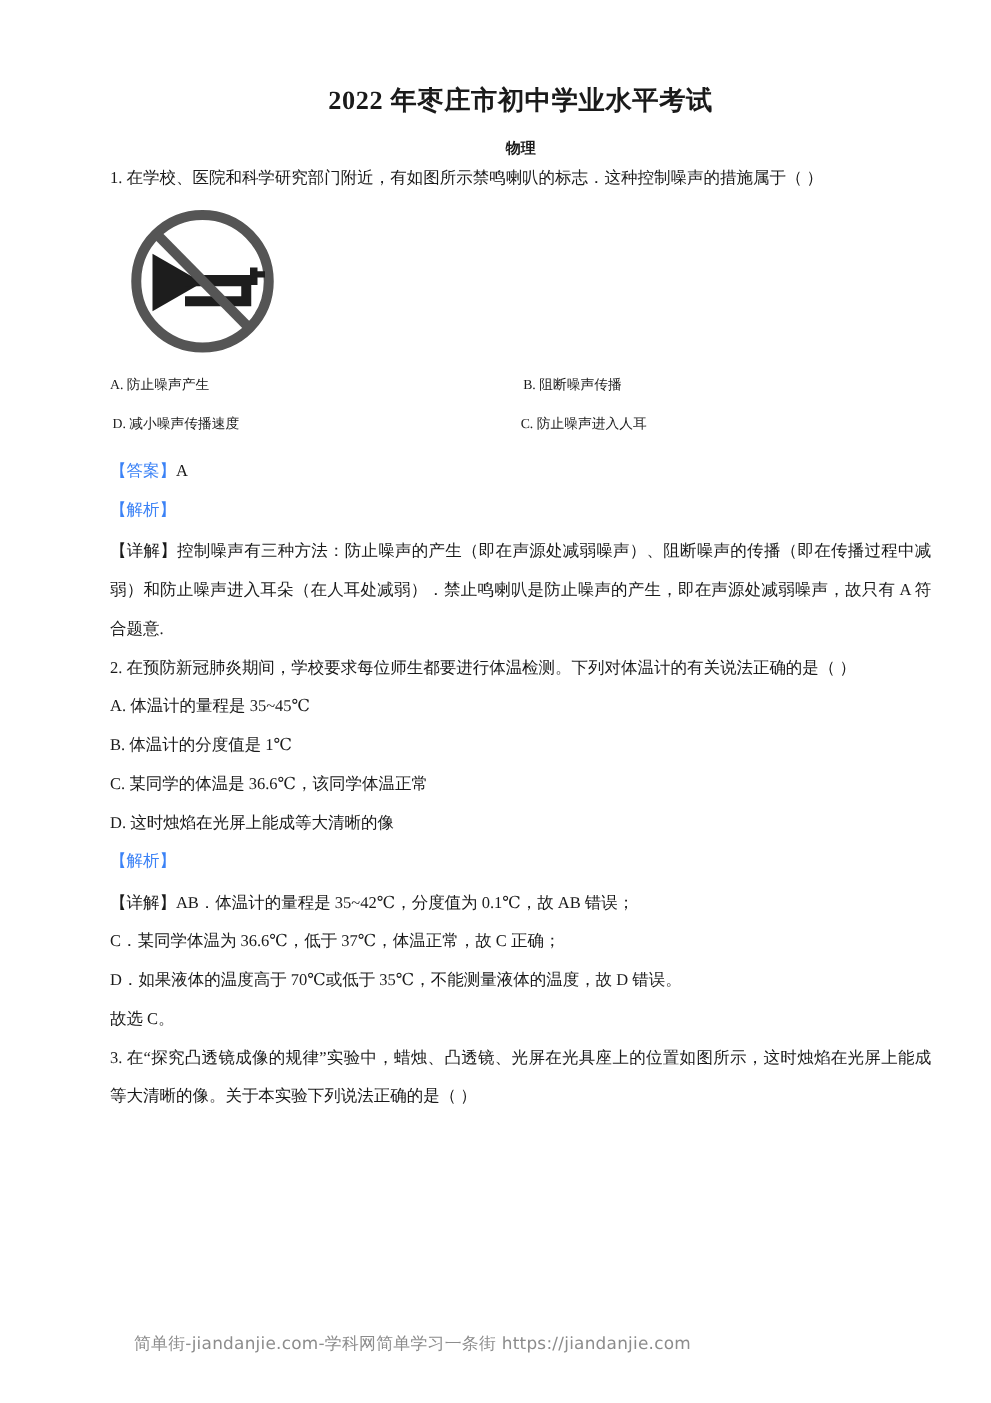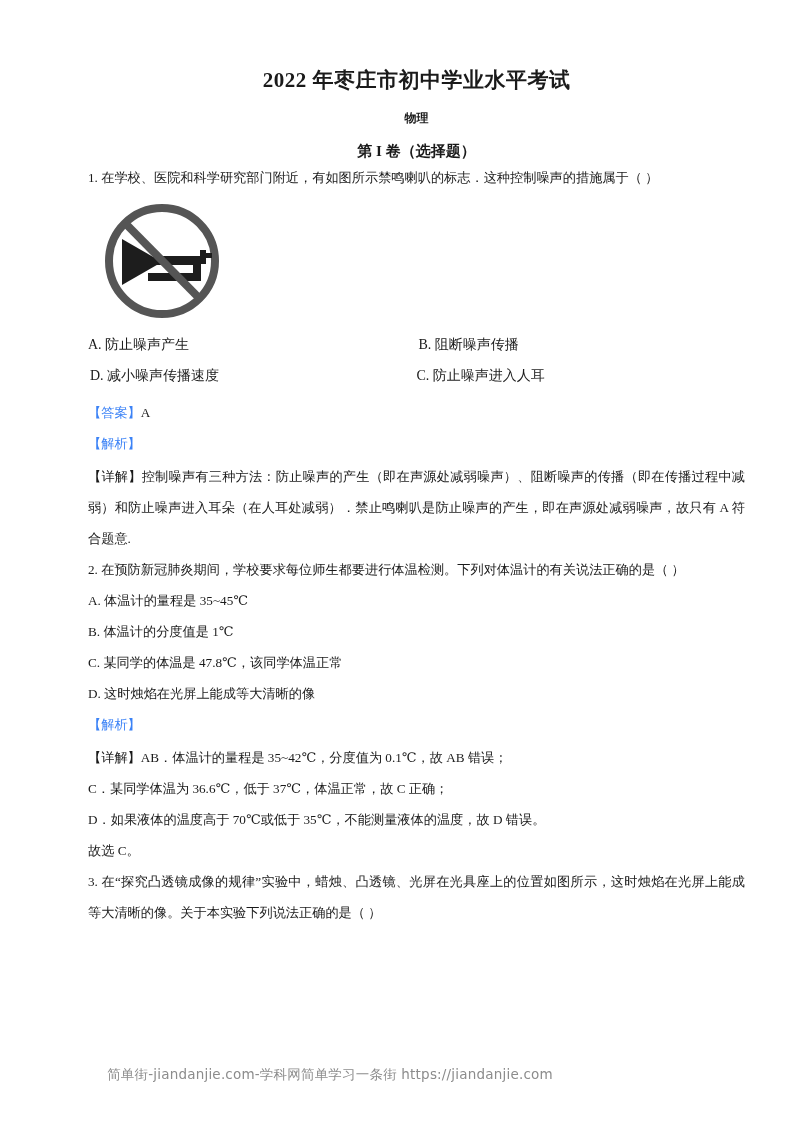--- a/index.html
+++ b/index.html
@@ -75,21 +75,21 @@
     line-height: 31px;
     margin: 0;
     text-align: justify;
     text-justify: inter-ideograph;
   }
 
   .opt-row {
     display: flex;
     width: 100%;
     line-height: 31px;
-    font-size: 14px;
+    font-size: 11px;
   }
   .opt-col {
     width: 50%;
     box-sizing: border-box;
   }
   .opt-col.second { padding-left: 2px; }
 
   .blue { color: #3b82f6; }
 
   .spacer-2 { height: 2px; }
@@ -120,21 +120,20 @@
 </style>
 </head>
 <body>
 
 <div class="page">
 
   <div class="content">
 
     <h1 class="doc-title">2022 年枣庄市初中学业水平考试</h1>
     <h2 class="doc-subject">物理</h2>
-    <h3 class="section-title">第 I 卷（选择题）</h3>
 
     <div>
       <p class="justify-block">1. 在学校、医院和科学研究部门附近，有如图所示禁鸣喇叭的标志．这种控制噪声的措施属于（      ）</p>
 
       <div class="figure-wrap">
         <svg class="no-horn" width="126" height="122" viewBox="0 0 126 122">
 
           <circle cx="62" cy="60" r="53" fill="none" stroke="#555555" stroke-width="8"></circle>
 
           <g>
@@ -169,21 +168,21 @@
       <div class="spacer-2"></div>
 
       <p class="justify-block"><span>【详解】</span><span>控制噪声有三种方法：防止噪声的产生（即在声源处减弱噪声）、阻断噪声的传播（即在传播过程中减弱）和防止噪声进入耳朵（在人耳处减弱）．禁止鸣喇叭是防止噪声的产生，即在声源处减弱噪声，故只有 A 符合题意.</span></p>
     </div>
 
     <div>
       <p class="justify-block">2. 在预防新冠肺炎期间，学校要求每位师生都要进行体温检测。下列对体温计的有关说法正确的是（      ）</p>
 
       <p class="opt-line">A. 体温计的量程是 35~45℃</p>
       <p class="opt-line">B. 体温计的分度值是 1℃</p>
-      <p class="opt-line">C. 某同学的体温是 47.8℃，该同学体温正常</p>
+      <p class="opt-line">C. 某同学的体温是 36.6℃，该同学体温正常</p>
       <p class="opt-line">D. 这时烛焰在光屏上能成等大清晰的像</p>
 
       <p class="ans-line blue">【解析】</p>
 
       <div class="spacer-2"></div>
 
       <p class="justify-block"><span>【详解】</span><span>AB．体温计的量程是 35~42℃，分度值为 0.1℃，故 AB 错误；</span></p>
       <p class="exp-line">C．某同学体温为 36.6℃，低于 37℃，体温正常，故 C 正确；</p>
       <p class="exp-line">D．如果液体的温度高于 70℃或低于 35℃，不能测量液体的温度，故 D 错误。</p>
       <p class="exp-line">故选 C。</p>

